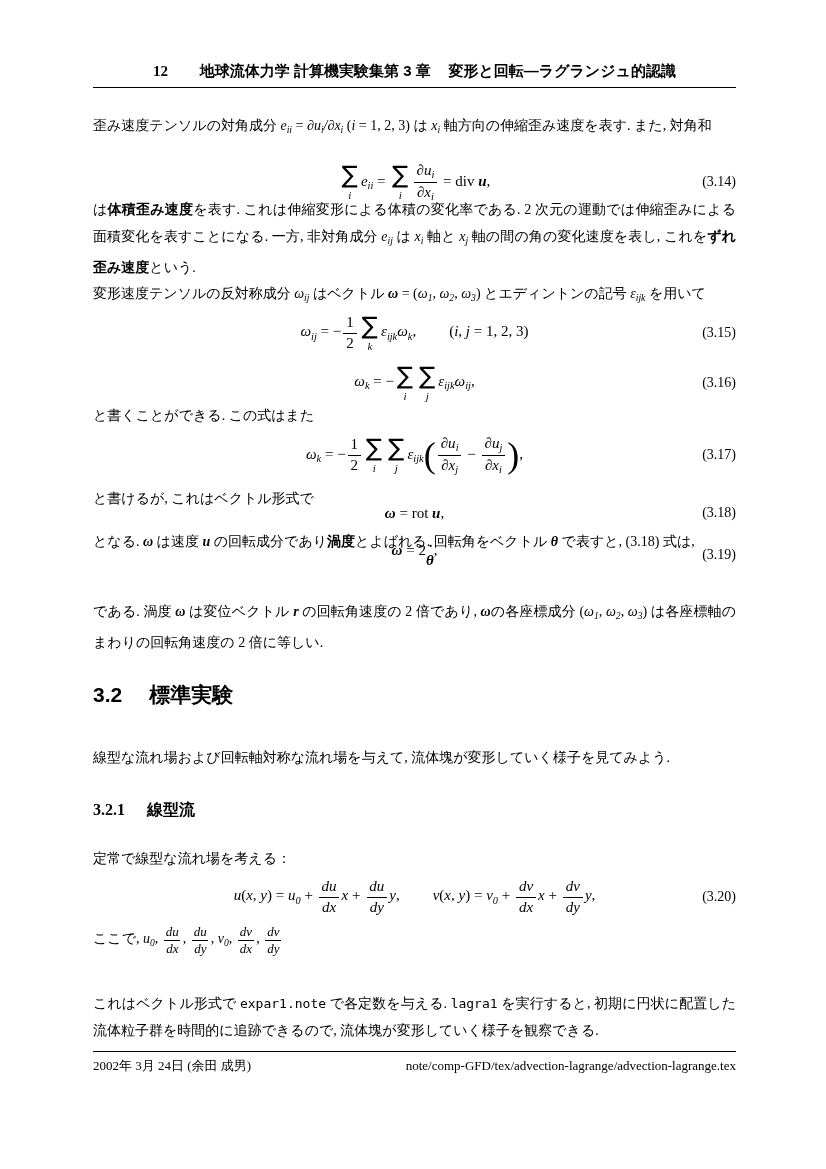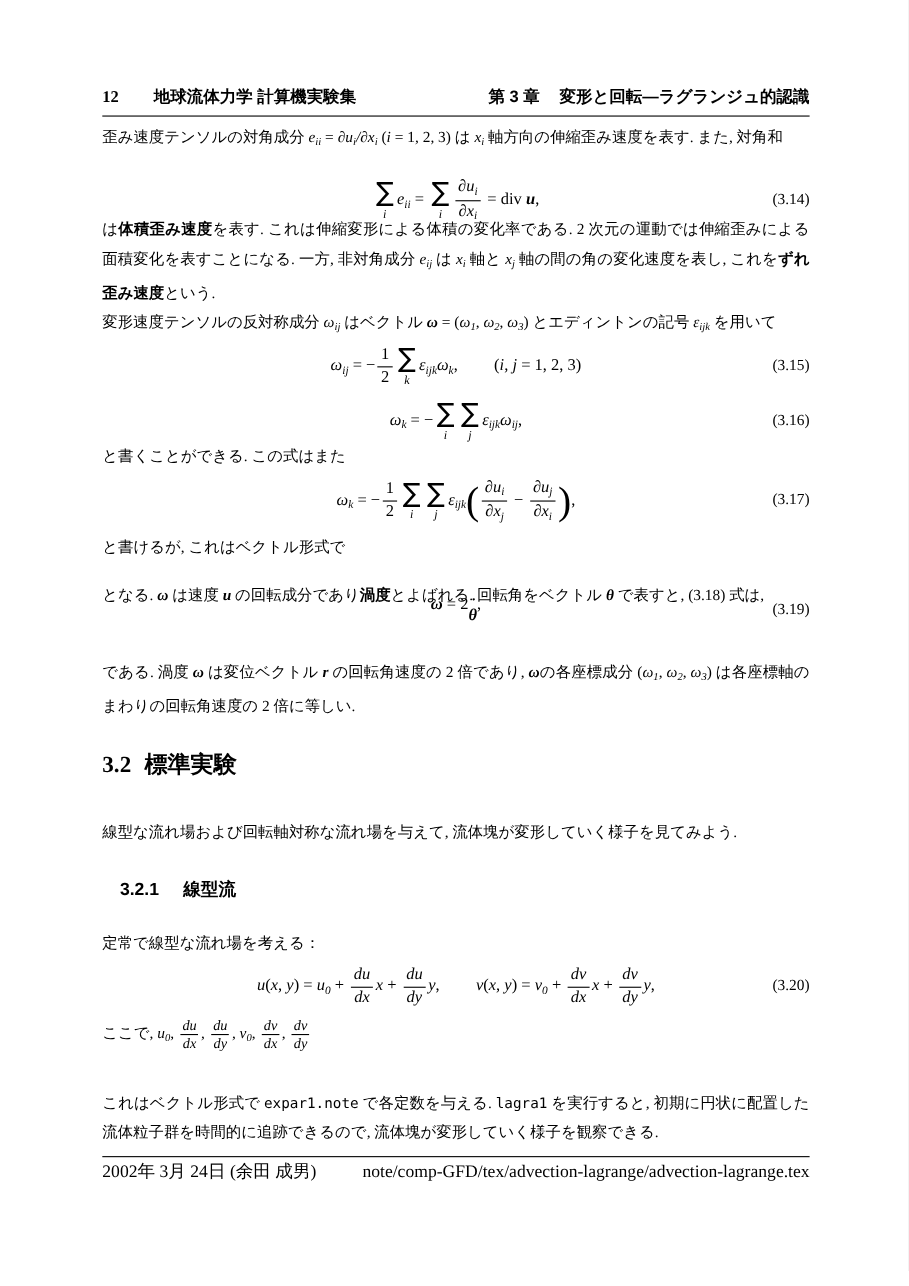--- a/index.html
+++ b/index.html
@@ -5,21 +5,21 @@
   html,body { margin:0; padding:0; background:#e8e8e8; }
   .page {
     position:relative; width:826px; height:1169px; margin:0 auto;
     background:#ffffff; color:#000;
     font-family:"Liberation Serif","DejaVu Serif",serif;
     font-size:14px; line-height:27px; overflow:hidden;
   }
   .blk { position:absolute; left:93px; width:643px; }
   .para { text-align:justify; }
   
-  .hdr { top:80px; display:flex; justify-content:space-between; align-items:flex-end;
+  .hdr { top:62px; display:flex; justify-content:center; align-items:flex-end;
          border-bottom:1.6px solid #000; padding-bottom:7px; font-weight:bold; font-size:15px; line-height:17px; }
   .hdr .pgnum { margin-right:28px; font-family:"Liberation Serif",serif; }
   .hdr .gothic { font-family:"Liberation Sans","DejaVu Sans",sans-serif; }
   .hdr .chapno { margin-right:14px; }
   
   .eqrow { display:flex; align-items:center; justify-content:center; font-size:15px; line-height:normal; }
   .eq { text-align:center; }
   .eqtag { position:absolute; right:0; top:50%; transform:translateY(-50%); font-size:14px; }
   .frac { display:inline-flex; flex-direction:column; align-items:center; vertical-align:middle; margin:0 2px; }
   .frac .fn, .frac .fd { display:block; padding:0 3px; line-height:1.3; text-align:center; }
@@ -36,28 +36,28 @@
   .r-n {} .r-rm { font-style:normal; }
   .r-b { font-weight:bold; }
   .r-i { font-style:italic; }
   .r-bi { font-style:italic; font-weight:bold; }
   .r-sub { font-style:italic; font-size:69%; vertical-align:-0.32em; }
   .r-tt { font-family:"DejaVu Sans Mono","Liberation Mono",monospace; font-size:13px; }
   .r-sp { display:inline-block; width:2.2em; }
   .r-big { font-size:36px; line-height:0; vertical-align:middle; font-weight:normal; }
   
   .sec-head { font-weight:bold; font-size:21px; line-height:26px; }
-  .sec-head .num { margin-right:12px; font-family:Liberation Serif, serif; }
+  .sec-head .num { margin-right:27px; font-family:Liberation Sans, sans-serif; }
   .sec-head .ttl { font-family:"Liberation Sans","DejaVu Sans",sans-serif; }
   .subsec-head { font-weight:bold; font-size:16px; line-height:20px; }
-  .subsec-head .num { margin-right:22px; font-family:Liberation Sans, sans-serif;margin-left:16px; }
+  .subsec-head .num { margin-right:22px; font-family:Liberation Serif, serif; }
   .subsec-head .ttl { font-family:Liberation Mono, monospace;margin-top:48px; }
   
   .ftr { top:1051px; border-top:1px solid #000; padding-top:5px;
-         display:flex; justify-content:space-between; font-size:16px; line-height:18px; }
+         display:flex; justify-content:space-between; font-size:13px; line-height:18px; }
 </style>
 </head>
 <body>
 
 <div class="page">
 
   <div class="blk hdr">
     <span>
       <span class="pgnum">12</span>
       <span class="gothic">地球流体力学 計算機実験集</span>
@@ -127,20 +127,24 @@
           <span class="fd"><span class="r-i">∂x</span><span class="r-sub">j</span></span>
         </span><span class="r-rm"> − </span><span class="frac">
           <span class="fn"><span class="r-i">∂u</span><span class="r-sub">j</span></span>
           <span class="fd"><span class="r-i">∂x</span><span class="r-sub">i</span></span>
         </span><span class="r-big">)</span><span class="r-rm">,</span></div>
     <span class="eqtag">(3.17)</span>
   </div>
 
   <div class="blk para" style="top:485px"><span class="r-n">と書けるが, これはベクトル形式で</span></div>
 
+  <div class="blk eqrow" style="top:500px;height:26px">
+    <div class="eq"><span class="r-bi">ω</span><span class="r-rm"> = rot </span><span class="r-bi">u</span><span class="r-rm">,</span></div>
+    <span class="eqtag">(3.18)</span>
+  </div>
 
   <div class="blk para" style="top:528px"><span class="r-n">となる. </span><span class="r-bi">ω</span><span class="r-n"> は速度 </span><span class="r-bi">u</span><span class="r-n"> の回転成分であり</span><span class="r-b">渦度</span><span class="r-n">とよばれる. 回転角をベクトル </span><span class="r-bi">θ</span><span class="r-n"> で表すと, (3.18) 式は,</span></div>
 
   <div class="blk eqrow" style="top:540px;height:30px">
     <div class="eq"><span class="r-bi">ω</span><span class="r-rm"> = 2</span><span class="ov">
           <span class="ovd">˙</span>
           <span class="ovb">θ</span>
         </span><span class="r-rm">,</span></div>
     <span class="eqtag">(3.19)</span>
   </div>

